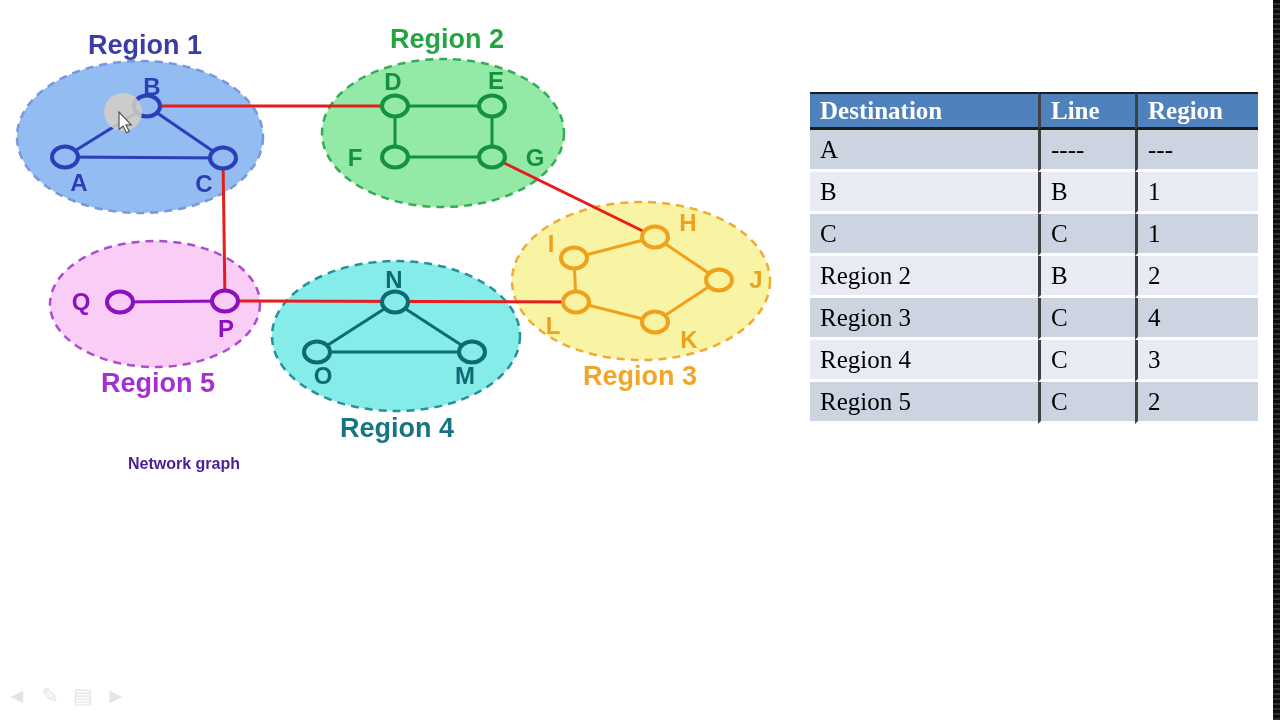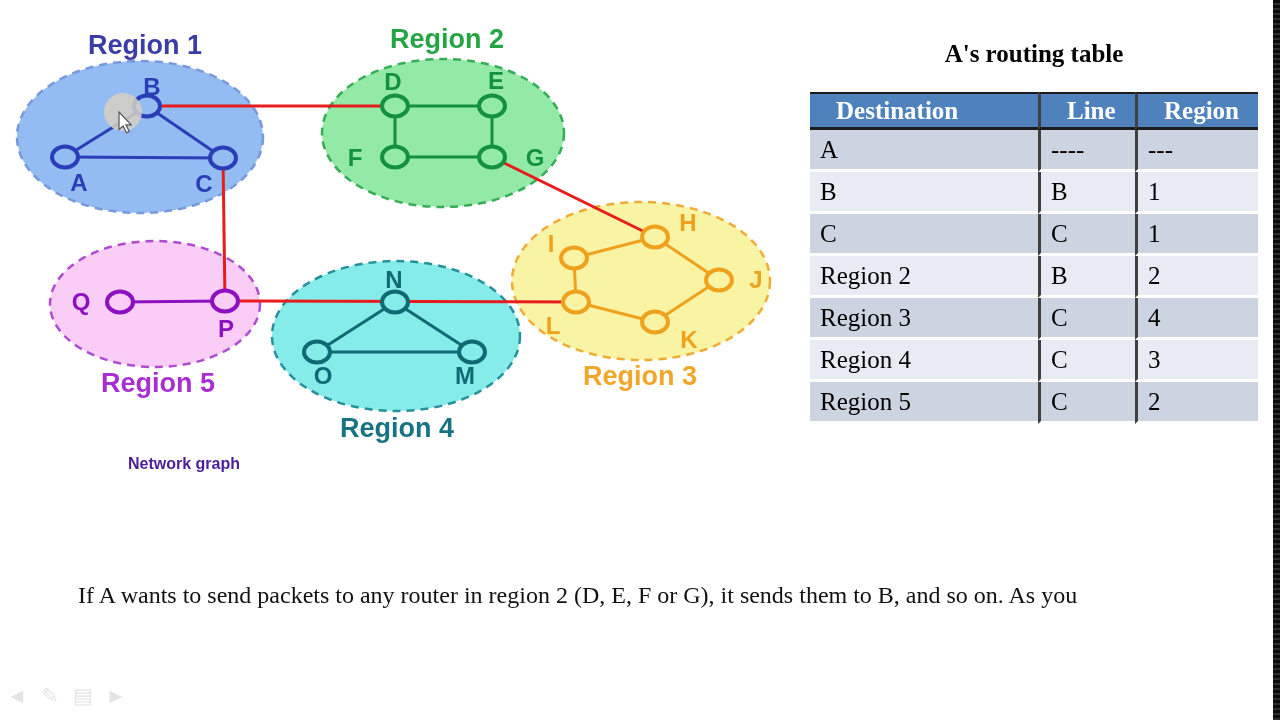--- a/index.html
+++ b/index.html
@@ -10,21 +10,21 @@
   .net-caption{position:absolute;left:128px;top:455px;font-family:"Liberation Sans",sans-serif;
                font-weight:bold;font-size:16px;color:#4c1d95;letter-spacing:0px;}
 
   .tbl-title{position:absolute;left:810px;top:40px;width:448px;text-align:center;
              font-family:"Liberation Serif",serif;font-weight:bold;font-size:25px;color:#000;}
 
   table.routing{position:absolute;left:810px;top:92px;width:448px;border-collapse:separate;
                 border-spacing:0;font-family:"Liberation Serif",serif;font-size:25px;
                 table-layout:fixed;}
   table.routing th{background:#4f81bd;color:#ffffff;font-weight:bold;text-align:left;
-                   height:33px;padding:0 0 0 26px;border-top:2px solid #1c1c1c;
+                   height:33px;padding:0 0 0 10px;border-top:2px solid #1c1c1c;
                    border-bottom:3px solid #1c1c1c;}
   table.routing td{height:39px;padding:0 0 0 10px;border-bottom:3px solid #ffffff;color:#000;}
   table.routing th+th, table.routing td+td{border-left:3px solid #404040;}
   table.routing col.c-dest{width:228px;} table.routing col.c-line{width:97px;}
   table.routing col.c-weight{width:123px;}
   table.routing tr.dk td{background:#ccd3e1;}
   table.routing tr.lt td{background:#e9ebf4;}
 
   .example{position:absolute;left:78px;top:514px;font-family:"Liberation Serif",serif;
            font-size:24px;color:#111;line-height:32.5px;white-space:pre;}
@@ -106,21 +106,20 @@
       <text x="81" y="301" fill="#8d0fbf" text-anchor="middle" dominant-baseline="central" font-size="24" font-weight="bold" font-family="&quot;Liberation Sans&quot;,sans-serif">Q</text>
       <ellipse cx="225" cy="301" rx="13" ry="10.5" fill="#facdf6" stroke="#8d0fbf" stroke-width="4"></ellipse>
       <text x="226" y="328" fill="#8d0fbf" text-anchor="middle" dominant-baseline="central" font-size="24" font-weight="bold" font-family="&quot;Liberation Sans&quot;,sans-serif">P</text>
       <text x="158" y="383" fill="#a82ed2" text-anchor="middle" dominant-baseline="central" font-size="27" font-weight="bold" font-family="&quot;Liberation Sans&quot;,sans-serif">Region 5</text>
       <circle cx="123" cy="112" r="19" fill="#d6d0c3" opacity="0.85"></circle>
       <polygon points="0,0 0,17.5 4.1,14 7.4,20.8 10.2,19.4 7,12.8 12.2,12.8" transform="translate(119,112)" fill="#ffffff" stroke="#555555" stroke-width="1.2"></polygon>
     </svg>
 
   <div class="net-caption">Network graph</div>
 
-  <div class="tbl-title">A's routing table</div>
 
   <table class="routing">
     <colgroup>
         <col class="c-dest">
         <col class="c-line">
         <col class="c-weight">
       </colgroup>
     <thead>
         <tr id="tbl-head-row">
           <th>Destination</th>
@@ -161,21 +160,20 @@
         </tr>
         <tr class="dk">
           <td>Region 5</td>
           <td>C</td>
           <td>2</td>
         </tr>
       </tbody>
   </table>
 
   <div class="example">
-    <div class="ex-line">If A wants to send packets to any router in region 2 (D, E, F or G), it sends them to B, and so on. As you</div>
     
     
   </div>
 
   <div class="ghost-icons" id="ghost-icons">
       <span>◄</span>
       <span>✎</span>
       <span>▤</span>
       <span>►</span>
     </div>

